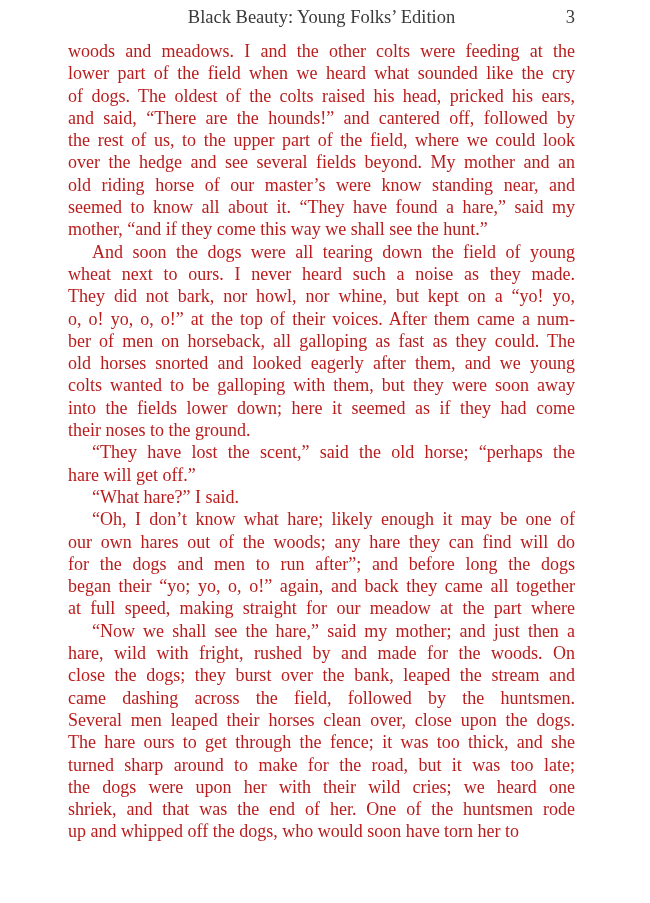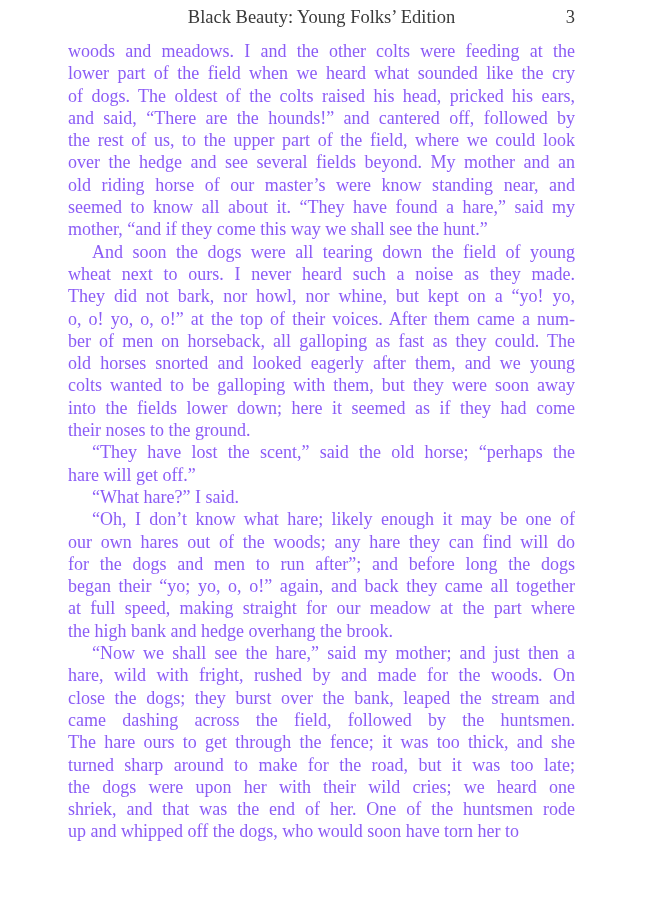--- a/index.html
+++ b/index.html
@@ -41,21 +41,21 @@
     right: 0;
     top: 0;
   }
   .body-text {
     position: absolute;
     top: 40px;
     left: 0;
     width: 100%;
     font-size: 18px;
     line-height: 22.3px;
-    color: #8b5cf6;
+    color: #b91c1c;
   }
   .paragraph { margin: 0; }
   .line {
     text-align: justify;
     text-align-last: justify;
     white-space: normal;
     overflow: hidden;
     height: 22.3px;
   }
   .line.last {
@@ -103,27 +103,27 @@
         </div>
         <div class="paragraph">
           <div class="line last indent">“What hare?” I said.</div>
         </div>
         <div class="paragraph">
           <div class="line indent">“Oh, I don’t know what hare; likely enough it may be one of</div>
           <div class="line">our own hares out of the woods; any hare they can find will do</div>
           <div class="line">for the dogs and men to run after”; and before long the dogs</div>
           <div class="line">began their “yo; yo, o, o!” again, and back they came all together</div>
           <div class="line">at full speed, making straight for our meadow at the part where</div>
-          <div class="line last">the high bank and hedge overhang the brook.</div>
         </div>
         <div class="paragraph">
           <div class="line indent">“Now we shall see the hare,” said my mother; and just then a</div>
           <div class="line">hare, wild with fright, rushed by and made for the woods. On</div>
           <div class="line">close the dogs; they burst over the bank, leaped the stream and</div>
           <div class="line">came dashing across the field, followed by the huntsmen.</div>
+          <div class="line">Several men leaped their horses clean over, close upon the dogs.</div>
           <div class="line">The hare ours to get through the fence; it was too thick, and she</div>
           <div class="line">turned sharp around to make for the road, but it was too late;</div>
           <div class="line">the dogs were upon her with their wild cries; we heard one</div>
           <div class="line">shriek, and that was the end of her. One of the huntsmen rode</div>
           <div class="line last">up and whipped off the dogs, who would soon have torn her to</div>
         </div>
       </div>
   </div>
 </div>
 

